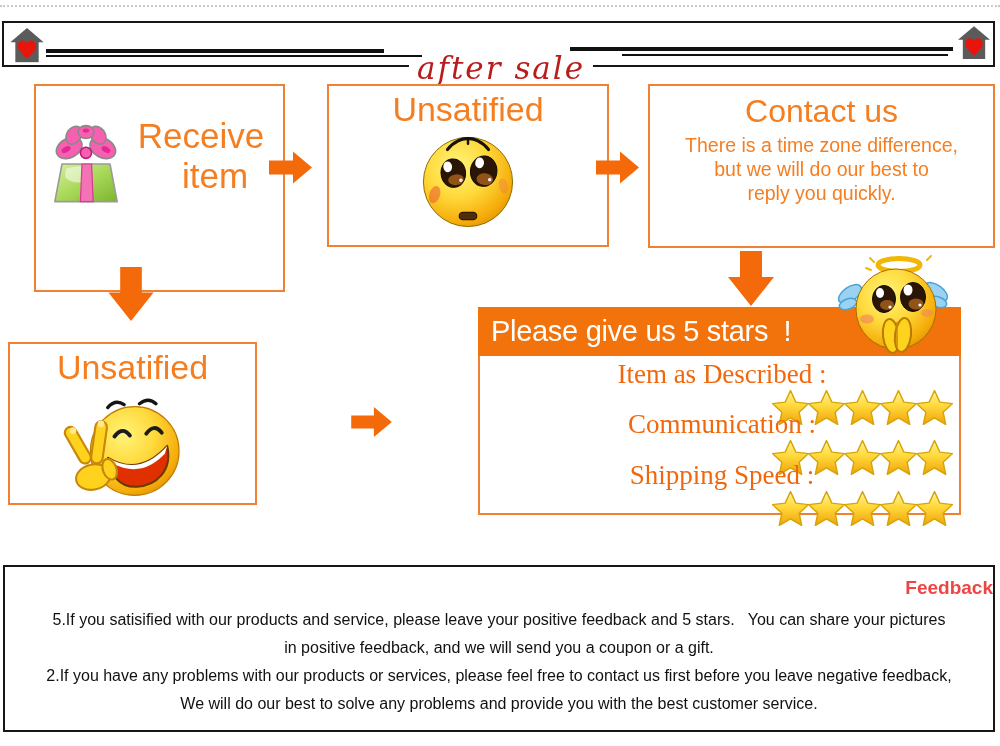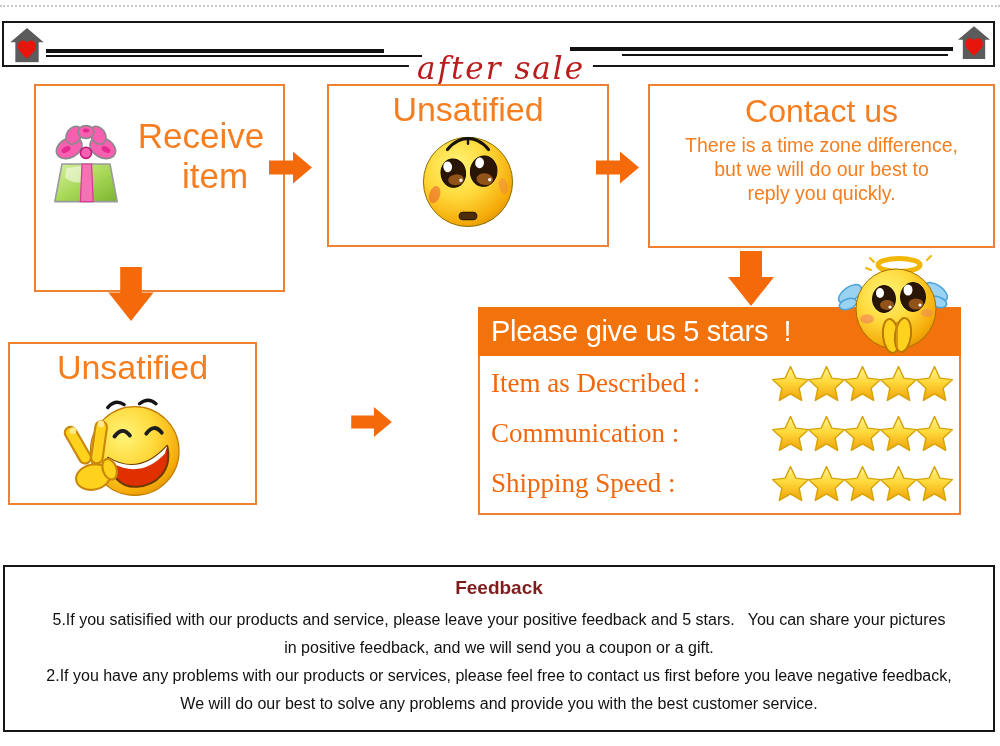--- a/index.html
+++ b/index.html
@@ -61,31 +61,31 @@
 
   
   .stars-panel{position:absolute;left:478px;top:307px;width:483px;height:208px;}
   .stars-banner{position:absolute;left:0;top:0;right:0;height:49px;background:var(--banner_orange);
                 color:#fff;display:flex;align-items:center;padding-left:13px;
                 font-size:29px;letter-spacing:-0.3px;white-space:pre;box-sizing:border-box;}
   .stars-body{position:absolute;left:0;top:49px;right:0;bottom:0;background:#fff;
               border:2px solid var(--box_border_orange);border-top:none;box-sizing:border-box;
               display:flex;flex-direction:column;justify-content:space-around;
               padding:2px 6px 4px 11px;}
-  .rate-row{display:flex;align-items:center;height:48px;}
+  .rate-row{display:flex;align-items:center;height:48px;flex-direction:column;}
   .rate-label{font-family:"Liberation Serif",serif;font-size:27px;color:var(--label_orange);
               white-space:nowrap;}
   .stars{margin-left:auto;display:flex;align-items:center;}
   .star{width:37px;height:35px;display:block;margin-left:-1px;}
   .angel{position:absolute;left:836px;top:252px;width:112px;height:104px;z-index:5;}
 
   
   .feedback-box{position:absolute;left:3px;top:565px;width:992px;height:167px;
                 border:2px solid #161616;box-sizing:border-box;text-align:center;background:#fff;}
-  .fb-title{margin-top:10px;font-size:19px;font-weight:bold;color:#7f1d1d;}
+  .fb-title{margin-top:10px;font-size:19px;font-weight:bold;color:#ef4444;text-align:right;}
   .fb-lines{margin-top:7px;font-size:16px;line-height:28px;color:#111;}
   .fb-line{white-space:pre-wrap;}
 </style>
 </head>
 <body>
 
 <svg width="0" height="0" style="position:absolute" aria-hidden="true">
   <defs>
     <linearGradient id="starGrad" x1="0" y1="0" x2="0" y2="1">
       <stop offset="0" stop-color="#fff59b"></stop>

